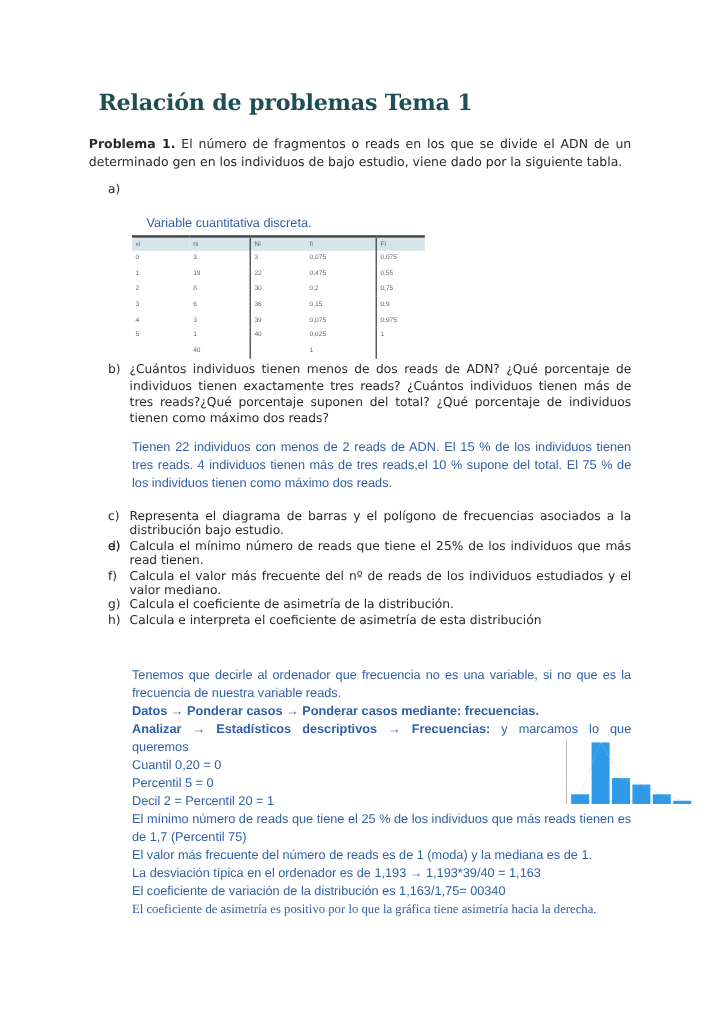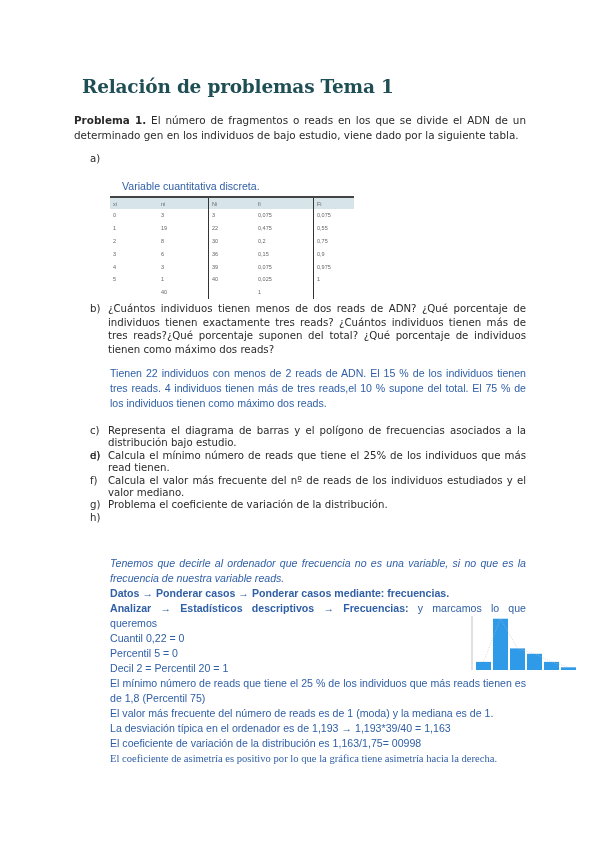--- a/index.html
+++ b/index.html
@@ -104,34 +104,34 @@
   <span>¿Cuántos individuos tienen menos de dos reads de ADN? ¿Qué porcentaje de individuos tienen exactamente tres reads? ¿Cuántos individuos tienen más de tres reads?¿Qué porcentaje suponen del total? ¿Qué porcentaje de individuos tienen como máximo dos reads?</span>
 </div>
 
 <div class="ans" style="left:110px; top:366px; width:416px;">Tienen 22 individuos con menos de 2 reads de ADN. El 15 % de los individuos tienen tres reads. 4 individuos tienen más de tres reads,el 10 % supone del total. El 75 % de los individuos tienen como máximo dos reads.</div>
 
 <div class="list" id="qlist">
     <div class="it"><span class="mk">c)</span><span>Representa el diagrama de barras y el polígono de frecuencias asociados a la distribución bajo estudio.</span></div>
     <div class="it"><span class="mk">d)</span></div>
     <div class="it"><span class="mk">e)</span><span>Calcula el mínimo número de reads que tiene el 25% de los individuos que más read tienen.</span></div>
     <div class="it"><span class="mk">f)</span><span>Calcula el valor más frecuente del nº de reads de los individuos estudiados y el valor mediano.</span></div>
-    <div class="it"><span class="mk">g)</span><span>Problema el coeficiente de variación de la distribución.</span></div>
-    <div class="it"><span class="mk">h)</span></div>
+    <div class="it"><span class="mk">g)</span><span>Calcula el coeficiente de asimetría de la distribución.</span></div>
+    <div class="it"><span class="mk">h)</span><span>Calcula e interpreta el coeficiente de asimetría de esta distribución</span></div>
   </div>
 
-<div class="ans" style="left:110px; top:556px; width:416px;font-style:italic;">Tenemos que decirle al ordenador que frecuencia no es una variable, si no que es la frecuencia de nuestra variable reads.</div>
+<div class="ans" style="left:110px; top:556px; width:416px;">Tenemos que decirle al ordenador que frecuencia no es una variable, si no que es la frecuencia de nuestra variable reads.</div>
 <div class="ans" style="left:110px; top:586px; width:416px;"><b>Datos → Ponderar casos → Ponderar casos mediante: frecuencias.</b></div>
 <div class="ans" style="left:110px; top:601px; width:416px; word-spacing:4px;"><b>Analizar → Estadísticos descriptivos → Frecuencias:</b><span> y marcamos lo que queremos</span></div>
-<div class="ans" style="left:110px; top:631px;">Cuantil 0,22 = 0</div>
+<div class="ans" style="left:110px; top:631px;">Cuantil 0,20 = 0</div>
 <div class="ans" style="left:110px; top:646px;">Percentil 5 = 0</div>
 <div class="ans" style="left:110px; top:661px;">Decil 2 = Percentil 20 = 1</div>
-<div class="ans" style="left:110px; top:676px; width:416px;">El mínimo número de reads que tiene el 25 % de los individuos que más reads tienen es de 1,8 (Percentil 75)</div>
+<div class="ans" style="left:110px; top:676px; width:416px;">El mínimo número de reads que tiene el 25 % de los individuos que más reads tienen es de 1,7 (Percentil 75)</div>
 <div class="ans" style="left:110px; top:706px; width:420px;">El valor más frecuente del número de reads es de 1 (moda) y la mediana es de 1.</div>
 <div class="ans" style="left:110px; top:721px; width:420px;">La desviación típica en el ordenador es de 1,193 → 1,193*39/40 = 1,163</div>
-<div class="ans" style="left:110px; top:736px; width:420px;">El coeficiente de variación de la distribución es 1,163/1,75= 00998</div>
+<div class="ans" style="left:110px; top:736px; width:420px;">El coeficiente de variación de la distribución es 1,163/1,75= 00340</div>
 <div class="ans" style="left:110px; top:751px; width:416px;font-family:Liberation Serif, serif;">El coeficiente de asimetría es positivo por lo que la gráfica tiene asimetría hacia la derecha.</div>
 
 <svg class="chart" id="chart" viewBox="0 0 118 62">
     <line x1="8" y1="2" x2="8" y2="56" stroke="#999" stroke-width="0.6"></line>
     <rect x="12" y="47.9" width="15" height="8.1" fill="#2f9be8"></rect>
     <rect x="29" y="4.700000000000003" width="15" height="51.3" fill="#2f9be8"></rect>
     <rect x="46" y="34.4" width="15" height="21.6" fill="#2f9be8"></rect>
     <rect x="63" y="39.8" width="15" height="16.2" fill="#2f9be8"></rect>
     <rect x="80" y="47.9" width="15" height="8.1" fill="#2f9be8"></rect>
     <rect x="97" y="53.3" width="15" height="2.7" fill="#2f9be8"></rect>

